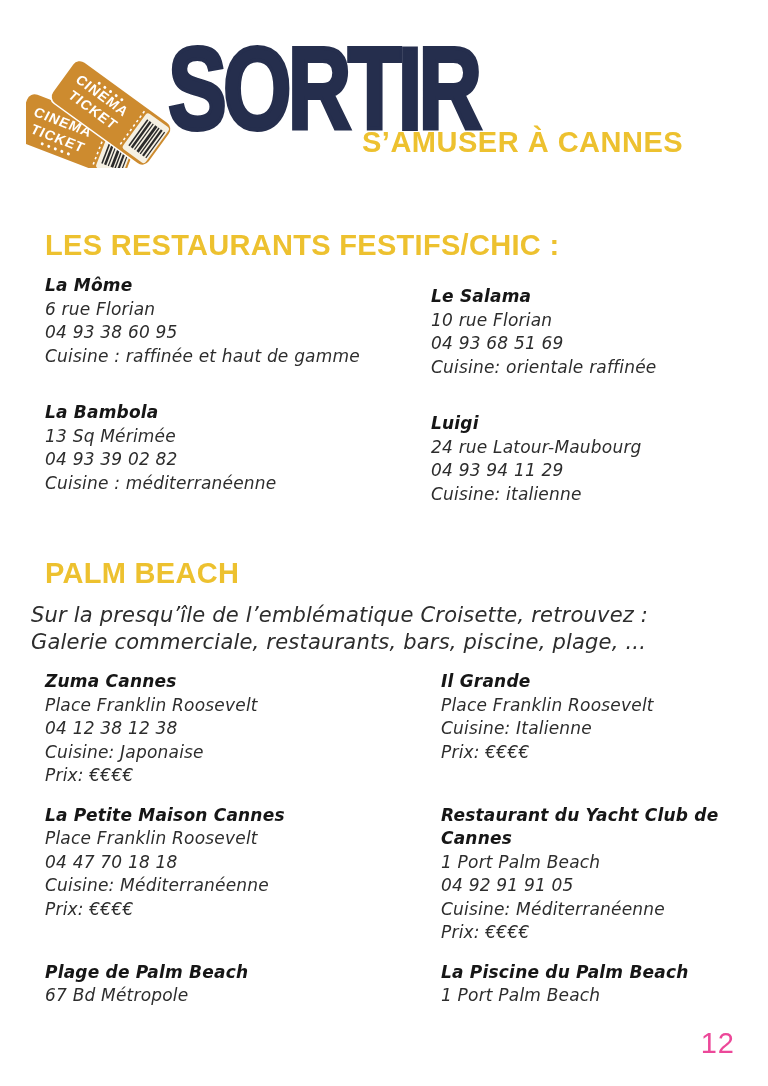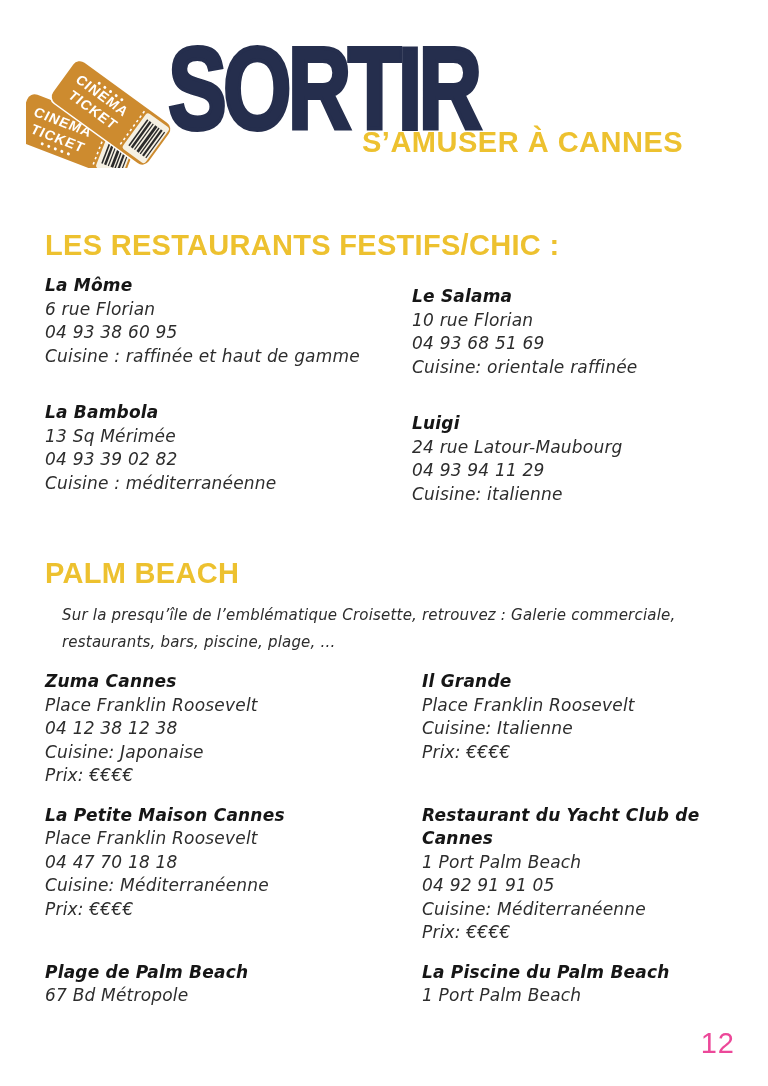--- a/index.html
+++ b/index.html
@@ -32,27 +32,27 @@
   .section-heading {
     position:absolute; left:45px;
     font-family:"Liberation Sans", sans-serif;
     font-weight:bold; font-size:29px; letter-spacing:0.3px;
     color:#edc12f; white-space:nowrap;
   }
   #heading-restaurants { top:229px; }
   #heading-palmbeach  { top:557px; }
 
   .section-description {
-    position:absolute; left:62px; top:602px; width:684px;
-    font-style:italic; font-size:15px; line-height:27px;
+    position:absolute; left:31px; top:602px; width:684px;
+    font-style:italic; font-size:21px; line-height:27px;
     color:#2d2d2d; letter-spacing:0.2px;
   }
 
   
-  .entries-grid { position:absolute; left:45px; display:grid; }
+  .entries-grid { position:absolute; left:45px; display:grid;gap:19px; }
   #grid-restaurants { top:274px; width:700px; grid-template-columns:367px 1fr; row-gap:22px; }
   #grid-restaurants .col-right { margin-top:11px; }
   #grid-palmbeach   { top:670px; width:710px; grid-template-columns:377px 1fr; row-gap:16px; }
 
   .entry { font-size:17px; line-height:23.5px; letter-spacing:0.2px; }
   .entry-name { font-style:italic; font-weight:bold; color:#161616; }
   .entry-line { font-style:italic; color:#2d2d2d; }
 
   
   .page-number {

